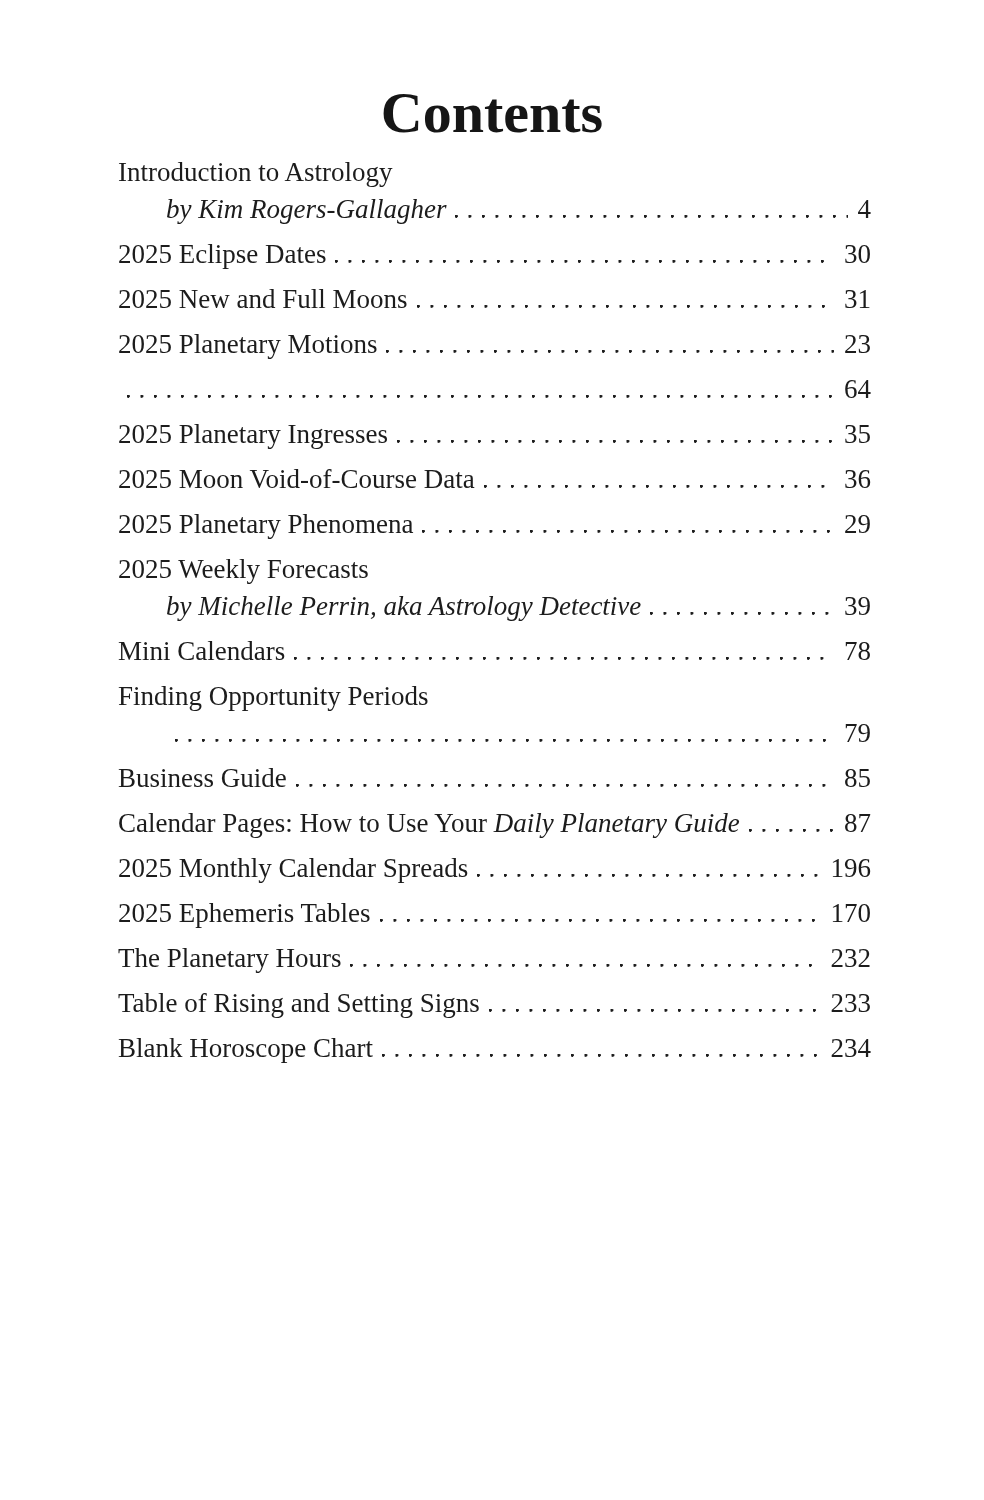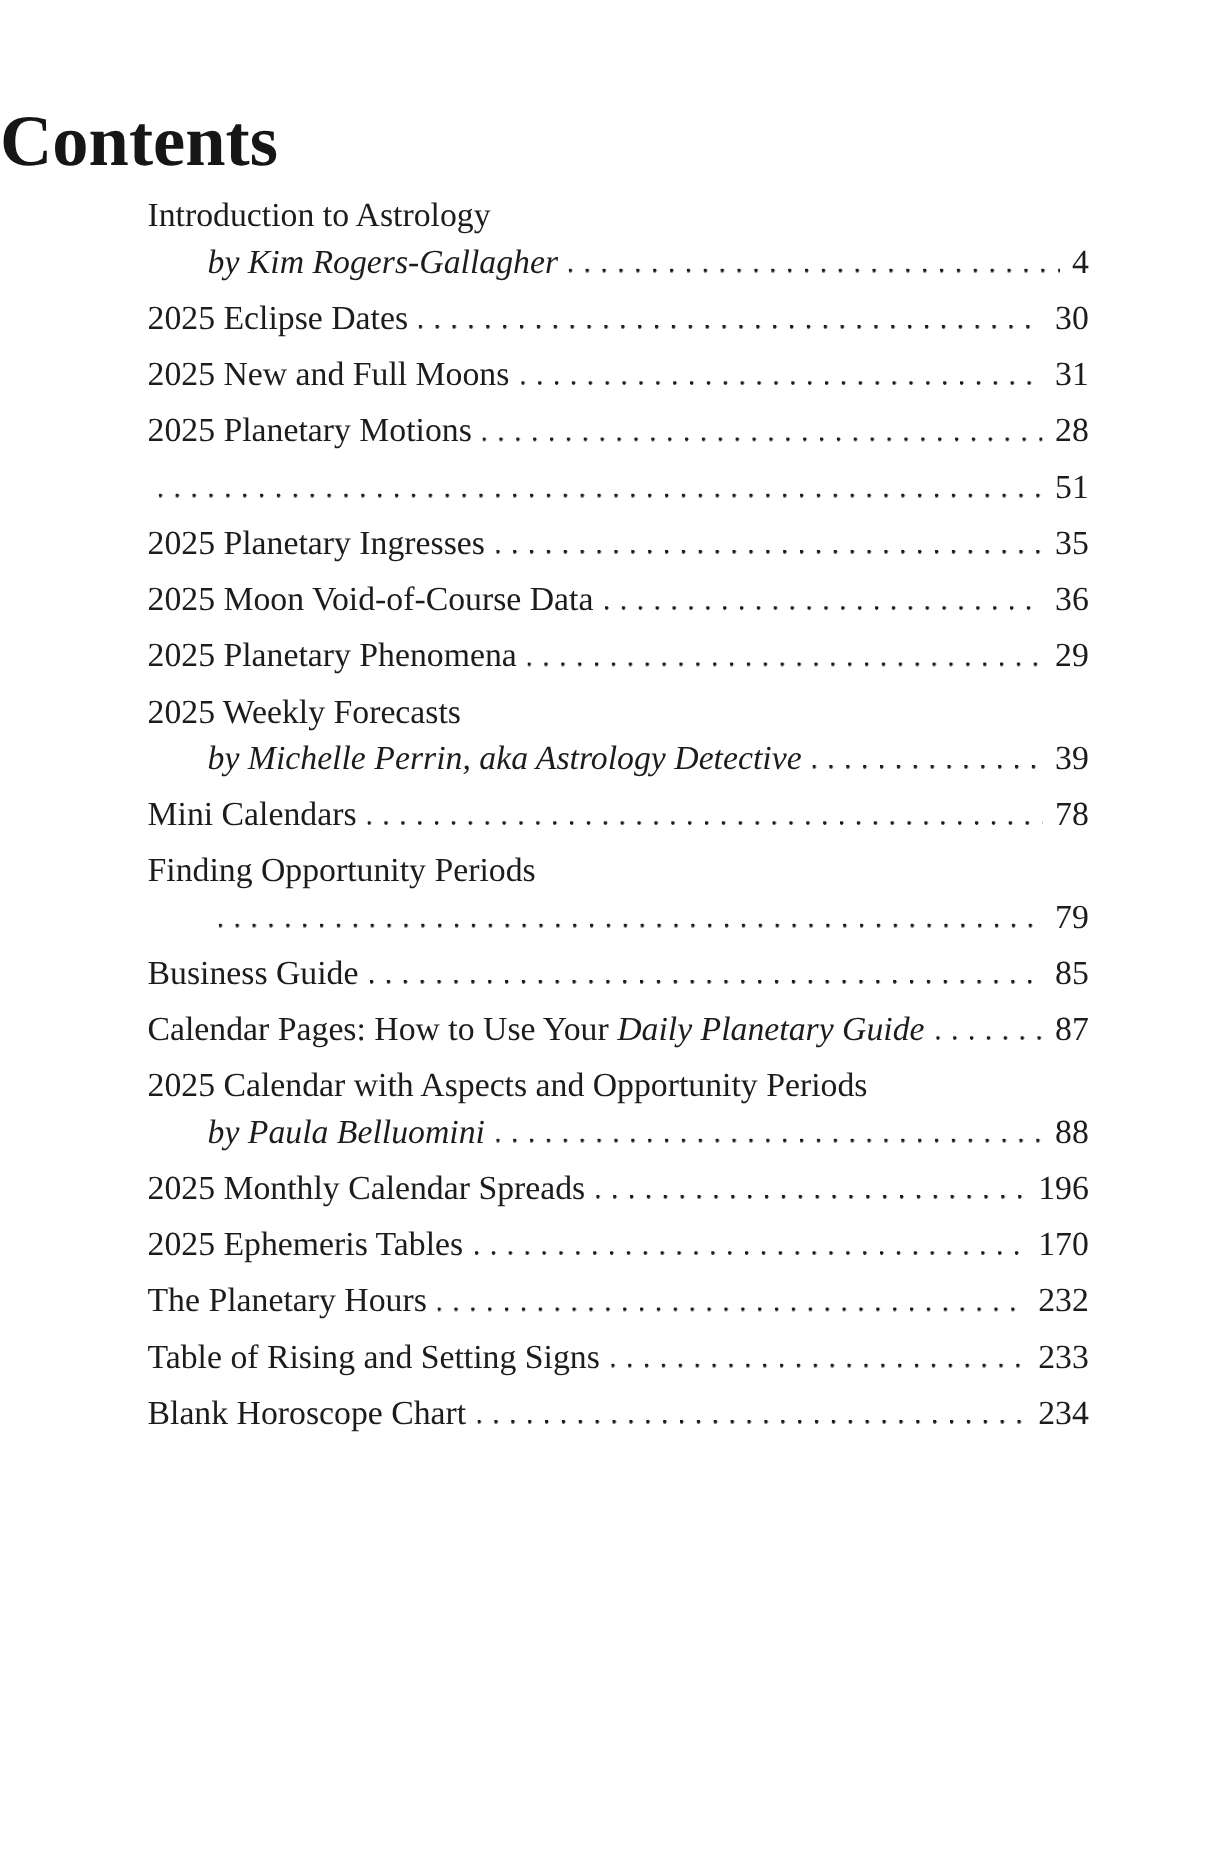--- a/index.html
+++ b/index.html
@@ -6,20 +6,21 @@
   html, body { width: 984px; }
   body {
     height: 1500px;
     background: #ffffff;
     color: #1c1c1c;
     font-family: "Liberation Serif", serif;
     overflow: hidden;
   }
   .page-title {
     margin-top: 84px;
+    text-align: center;
     font-size: 58px;
     font-weight: 700;
     line-height: 1;
     color: #161616;
   }
   .toc {
     width: 753px;
     margin: 12px 0 0 118px;
   }
   .entry { margin-bottom: 8px; }
@@ -72,27 +73,27 @@
         <div class="line">
           <span class="title-text"><span>2025 New and Full Moons</span></span>
           <span class="leader"></span>
           <span class="pagenum">31</span>
         </div>
       </div>
       <div class="entry">
         <div class="line">
           <span class="title-text"><span>2025 Planetary Motions</span></span>
           <span class="leader"></span>
-          <span class="pagenum">28</span>
+          <span class="pagenum">23</span>
         </div>
       </div>
       <div class="entry">
         <div class="line">
           <span class="leader"></span>
-          <span class="pagenum">51</span>
+          <span class="pagenum">64</span>
         </div>
       </div>
       <div class="entry">
         <div class="line">
           <span class="title-text"><span>2025 Planetary Ingresses</span></span>
           <span class="leader"></span>
           <span class="pagenum">35</span>
         </div>
       </div>
       <div class="entry">
@@ -144,30 +145,20 @@
       </div>
       <div class="entry">
         <div class="line">
           <span class="title-text"><span>Calendar Pages: How to Use Your </span><span class="italic">Daily Planetary Guide</span></span>
           <span class="leader"></span>
           <span class="pagenum">87</span>
         </div>
       </div>
       <div class="entry">
         <div class="line">
-          <span class="title-text"><span>2025 Calendar with Aspects and Opportunity Periods</span></span>
-        </div>
-        <div class="line byline-line">
-          <span class="byline italic">by Paula Belluomini</span>
-          <span class="leader"></span>
-          <span class="pagenum">88</span>
-        </div>
-      </div>
-      <div class="entry">
-        <div class="line">
           <span class="title-text"><span>2025 Monthly Calendar Spreads</span></span>
           <span class="leader"></span>
           <span class="pagenum">196</span>
         </div>
       </div>
       <div class="entry">
         <div class="line">
           <span class="title-text"><span>2025 Ephemeris Tables</span></span>
           <span class="leader"></span>
           <span class="pagenum">170</span>

